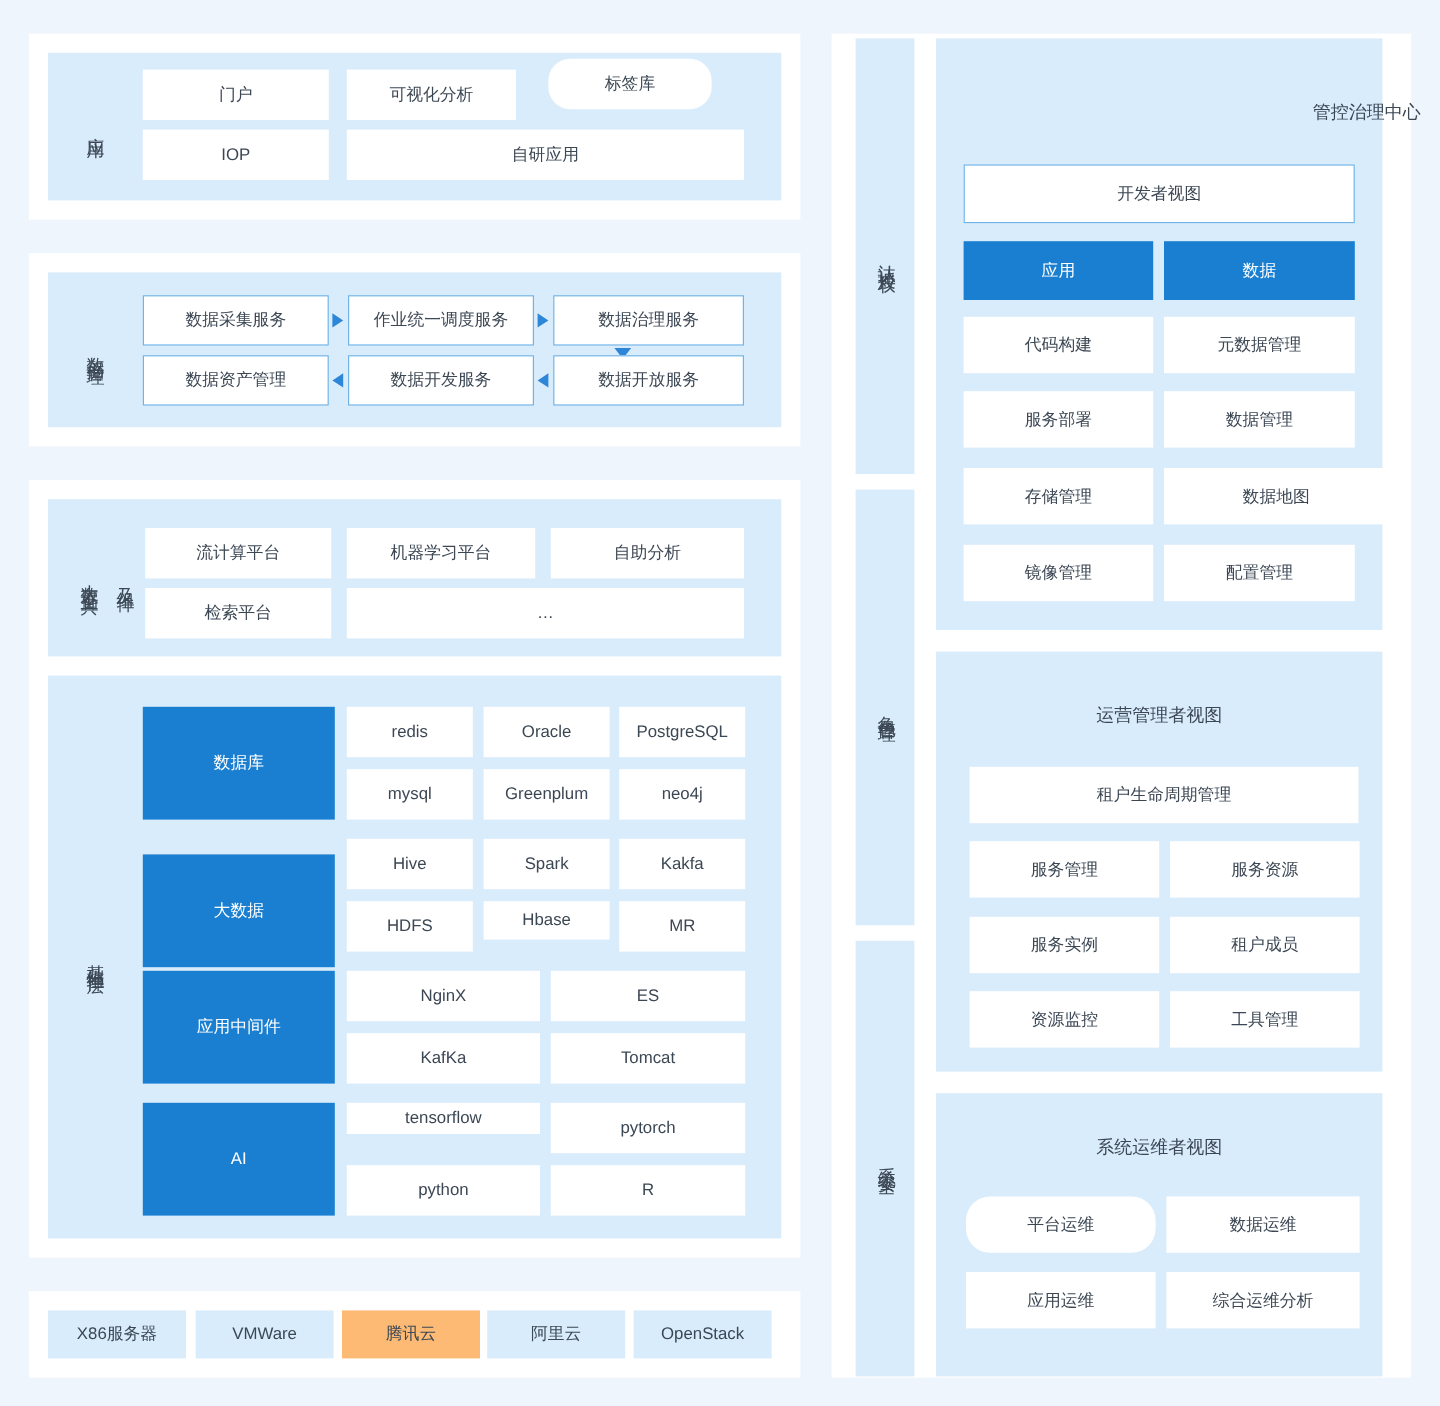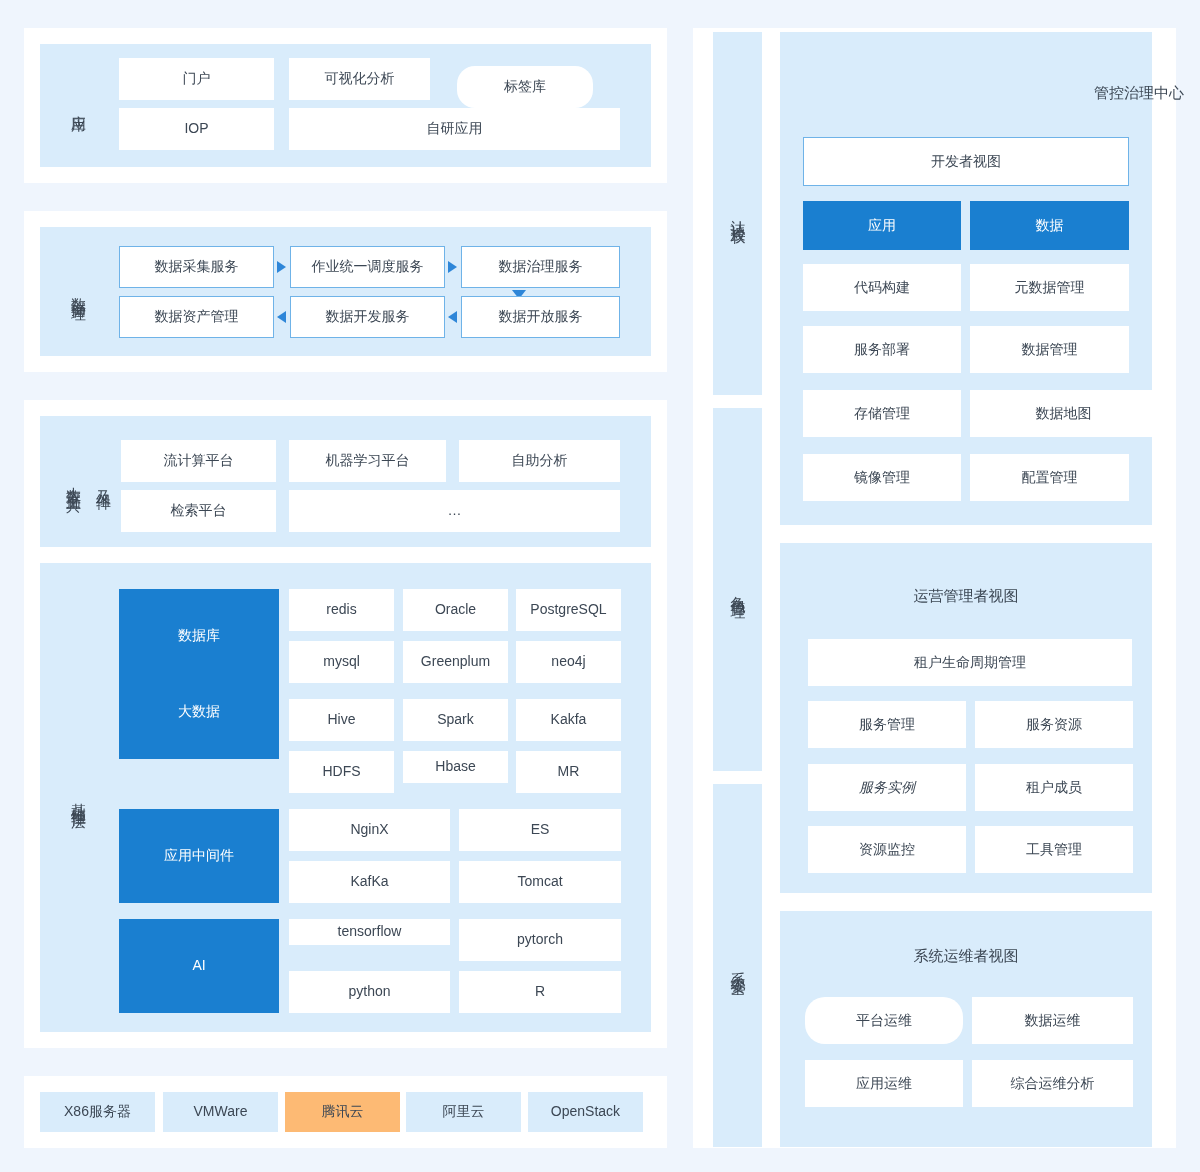--- a/index.html
+++ b/index.html
@@ -107,21 +107,21 @@
 <body>
 
 <div class="page">
 
   <div class="white-card" id="card-app"></div>
   <div class="panel" id="panel-app"></div>
   <div class="vlabel lbl-app">应用</div>
 
   <div class="cell" style="position:absolute;left:119px;top:58px;width:155px;height:42px;">门户</div>
   <div class="cell" style="position:absolute;left:289px;top:58px;width:141px;height:42px;">可视化分析</div>
-  <div class="cell" style="position:absolute;left:457px;top:66px;width:136px;height:42px;border-radius:18px;">标签库</div>
+  <div class="cell" style="position:absolute;left:457px;top:49px;width:136px;height:42px;border-radius:18px;">标签库</div>
   <div class="cell" style="position:absolute;left:119px;top:108px;width:155px;height:42px;">IOP</div>
   <div class="cell" style="position:absolute;left:289px;top:108px;width:331px;height:42px;">自研应用</div>
 
   <div class="white-card" id="card-datamgmt"></div>
   <div class="panel" id="panel-datamgmt"></div>
   <div class="vlabel lbl-dm">数据管理</div>
 
   <div class="cell bordered" style="position:absolute;left:119px;top:246px;width:155px;height:42px;">数据采集服务</div>
   <div class="arrow-r" style="left:277px;top:261px;"></div>
   <div class="cell bordered" style="position:absolute;left:290px;top:246px;width:155px;height:42px;">作业统一调度服务</div>
@@ -152,21 +152,21 @@
   <div class="vlabel lbl-comps">基础组件层</div>
 
   <div class="cell blue" style="position:absolute;left:119px;top:589px;width:160px;height:94px;">数据库</div>
   <div class="cell" style="position:absolute;left:289px;top:589px;width:105px;height:42px;">redis</div>
   <div class="cell" style="position:absolute;left:403px;top:589px;width:105px;height:42px;">Oracle</div>
   <div class="cell" style="position:absolute;left:516px;top:589px;width:105px;height:42px;">PostgreSQL</div>
   <div class="cell" style="position:absolute;left:289px;top:641px;width:105px;height:42px;">mysql</div>
   <div class="cell" style="position:absolute;left:403px;top:641px;width:105px;height:42px;">Greenplum</div>
   <div class="cell" style="position:absolute;left:516px;top:641px;width:105px;height:42px;">neo4j</div>
 
-  <div class="cell blue" style="position:absolute;left:119px;top:665px;width:160px;height:94px;">大数据</div>
+  <div class="cell blue" style="position:absolute;left:119px;top:712px;width:160px;height:94px;">大数据</div>
   <div class="cell" style="position:absolute;left:289px;top:699px;width:105px;height:42px;">Hive</div>
   <div class="cell" style="position:absolute;left:403px;top:699px;width:105px;height:42px;">Spark</div>
   <div class="cell" style="position:absolute;left:516px;top:699px;width:105px;height:42px;">Kakfa</div>
   <div class="cell" style="position:absolute;left:289px;top:751px;width:105px;height:42px;">HDFS</div>
   <div class="cell" style="position:absolute;left:403px;top:751px;width:105px;height:32px;">Hbase</div>
   <div class="cell" style="position:absolute;left:516px;top:751px;width:105px;height:42px;">MR</div>
 
   <div class="cell blue" style="position:absolute;left:119px;top:809px;width:160px;height:94px;">应用中间件</div>
   <div class="cell" style="position:absolute;left:289px;top:809px;width:161px;height:42px;">NginX</div>
   <div class="cell" style="position:absolute;left:459px;top:809px;width:162px;height:42px;">ES</div>
@@ -215,21 +215,21 @@
   <div class="cell" style="position:absolute;left:803px;top:454px;width:158px;height:47px;">镜像管理</div>
   <div class="cell" style="position:absolute;left:970px;top:454px;width:159px;height:47px;">配置管理</div>
 
   <div class="panel" id="panel-ops"></div>
   <div class="panel-title" style="left:780px;top:587px;width:372px;">运营管理者视图</div>
 
   <div class="cell" style="position:absolute;left:808px;top:639px;width:324px;height:47px;">租户生命周期管理</div>
 
   <div class="cell" style="position:absolute;left:808px;top:701px;width:158px;height:47px;">服务管理</div>
   <div class="cell" style="position:absolute;left:975px;top:701px;width:158px;height:47px;">服务资源</div>
-  <div class="cell" style="position:absolute;left:808px;top:764px;width:158px;height:47px;font-style:italic;">服务实例</div>
+  <div class="cell" style="position:absolute;left:808px;top:764px;width:158px;height:47px;">服务实例</div>
   <div class="cell" style="position:absolute;left:975px;top:764px;width:158px;height:47px;">租户成员</div>
   <div class="cell" style="position:absolute;left:808px;top:826px;width:158px;height:47px;">资源监控</div>
   <div class="cell" style="position:absolute;left:975px;top:826px;width:158px;height:47px;">工具管理</div>
 
   <div class="panel" id="panel-sysops"></div>
   <div class="panel-title" style="left:780px;top:947px;width:372px;">系统运维者视图</div>
 
   <div class="cell" style="position:absolute;left:805px;top:997px;width:158px;height:47px;border-radius:20px;">平台运维</div>
   <div class="cell" style="position:absolute;left:972px;top:997px;width:161px;height:47px;">数据运维</div>
   <div class="cell" style="position:absolute;left:805px;top:1060px;width:158px;height:47px;">应用运维</div>

